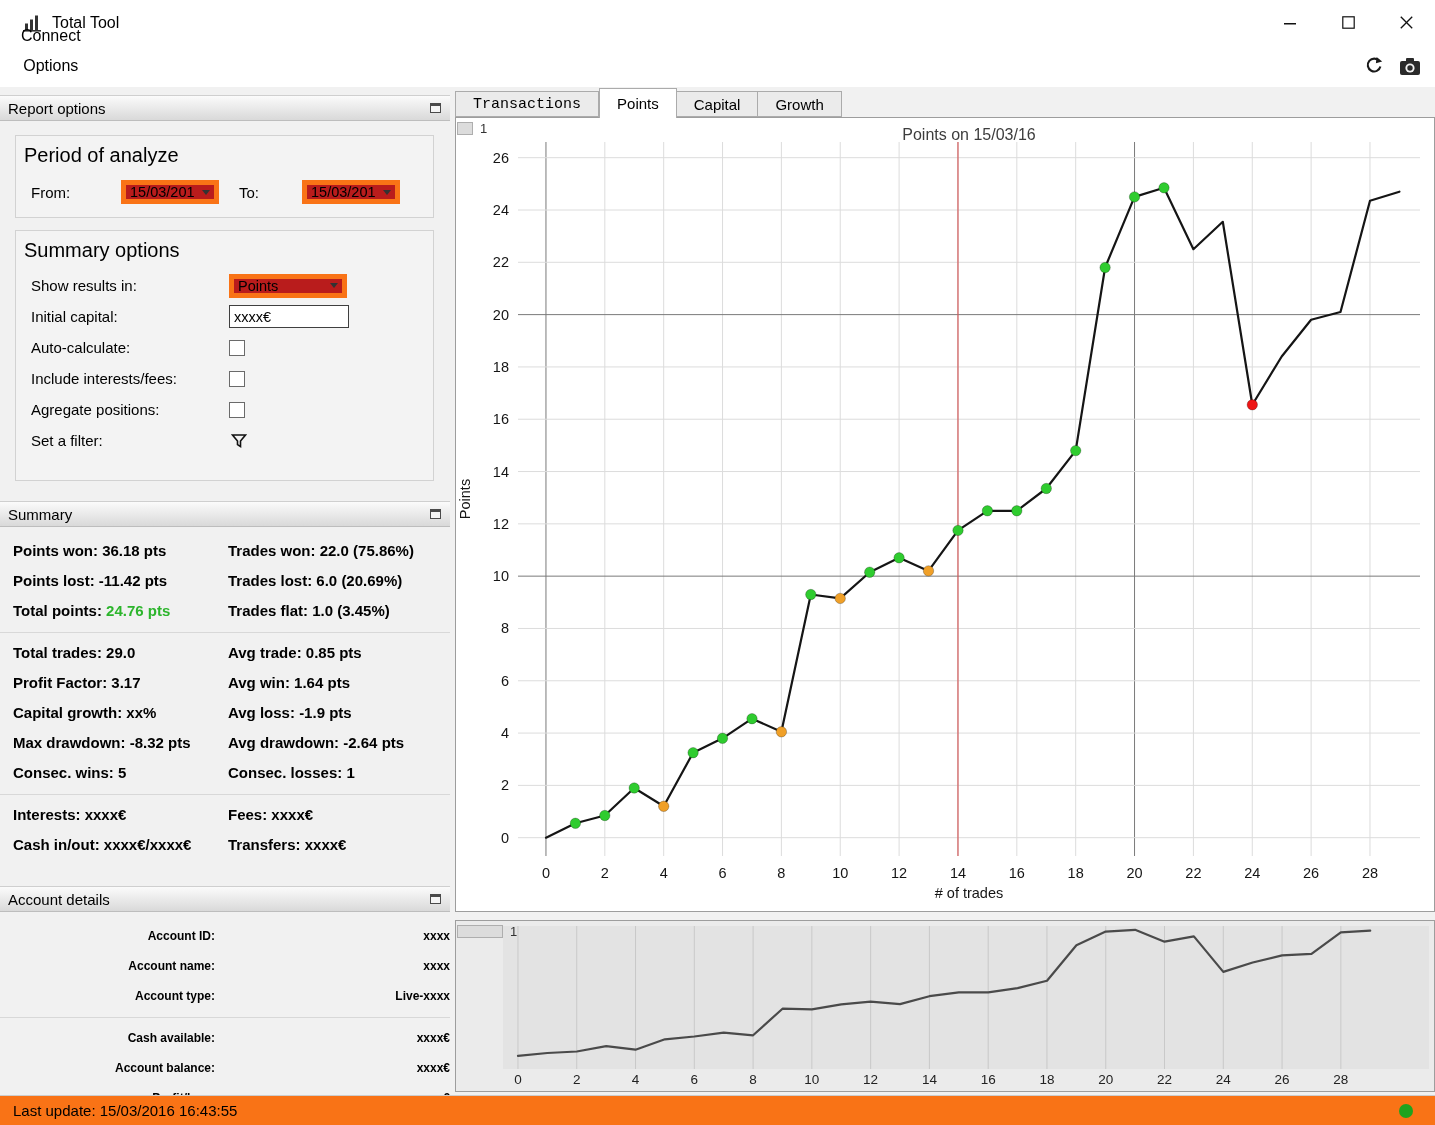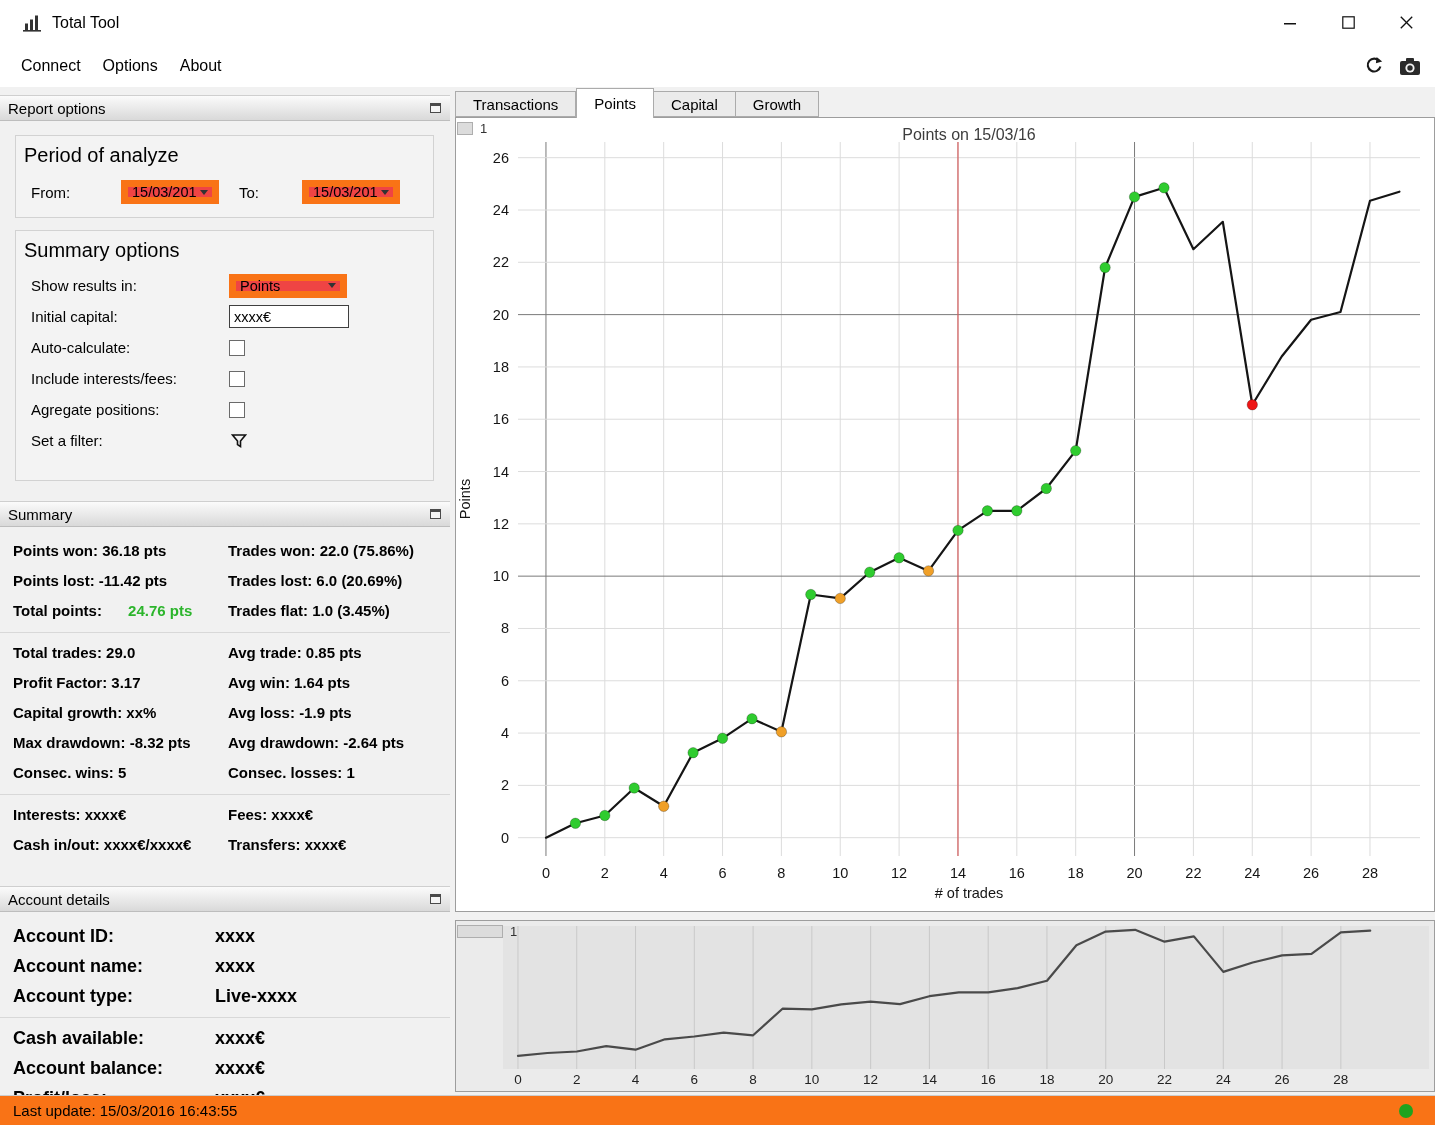--- a/index.html
+++ b/index.html
@@ -9,65 +9,65 @@
 
   
   .titlebar { position:absolute; top:0; left:0; right:0; height:45px; background:#fff; display:flex; align-items:center; }
   .app-icon { margin:0 10px 0 22px; display:flex; }
   .title-text { font-size:16px; }
   .win-controls { position:absolute; right:0; top:0; height:45px; display:flex; }
   .win-btn { width:58px; height:45px; display:flex; align-items:center; justify-content:center; cursor:default; }
 
   
   .menubar { position:absolute; top:45px; left:0; right:0; height:42px; background:#fff; display:flex; align-items:center; }
-  #menu-items { display:flex; align-items:center; padding-left:10px; }
+  #menu-items { display:flex; align-items:center; padding-left:10px;flex-direction:column; }
   .menu-item { font-size:16px; padding:6px 11px; cursor:default; }
   .menu-icons { position:absolute; right:12px; top:0; height:42px; display:flex; align-items:center; gap:10px; }
   .icon-btn { display:flex; align-items:center; justify-content:center; width:26px; height:26px; }
 
   
   .left-panel { position:absolute; top:87px; left:0; width:450px; bottom:30px; background:#f1f1f1; }
   .dock-header { height:26px; background:linear-gradient(#fbfbfb,#d9d9d9); border-top:1px solid #cfcfcf; border-bottom:1px solid #bdbdbd; font-size:15px; display:flex; align-items:center; padding:0 8px; position:relative; }
   .dock-header .float-btn { position:absolute; right:9px; top:7px; width:11px; height:10px; border:1px solid #4a4a4a; box-shadow:inset 0 2px 0 #4a4a4a; background:#f5f5f5; cursor:default; }
   .mt1 { margin-top:8px; }
 
   .groupbox { border:1px solid #d2d2d2; background:#f3f3f3; margin:14px 16px 0 15px; padding:6px 0 8px 0; }
   .group-title { font-size:20px; padding:2px 0 8px 8px; }
   .opt-row { display:flex; align-items:center; height:31px; padding-left:15px; }
   .opt-row .lbl { font-size:15px; width:198px; flex:0 0 198px; }
   .period-row { display:flex; align-items:center; height:34px; padding-left:15px; }
   .period-row .lbl { font-size:15px; width:90px; flex:0 0 90px; }
   .period-row .lbl.to { width:83px; flex:0 0 83px; padding-left:20px; }
 
-  .combo { display:inline-flex; align-items:center; height:24px; background:#ef4444; border:7px solid #f97316; position:relative; cursor:default; }
+  .combo { display:inline-flex; align-items:center; height:24px; background:#b91c1c; border:5px solid #f97316; position:relative; cursor:default; }
   .combo.date { width:98px; }
   .combo.wide { width:118px; }
   .combo-text { font-size:14.5px; padding-left:4px; white-space:nowrap; overflow:hidden; flex:1; }
   .combo-arrow { width:16px; height:100%; display:flex; align-items:center; justify-content:center; flex:0 0 16px; }
   .combo-arrow::after { content:""; border-left:4px solid transparent; border-right:4px solid transparent; border-top:5px solid #333; }
 
   .txt-input { width:120px; height:23px; border:1px solid #3f3f3f; background:#fff; font-family:"Liberation Sans",sans-serif; font-size:14.5px; padding:0 4px; }
   .checkbox { width:16px; height:16px; background:#fff; border:1px solid #6a6a6a; display:inline-block; cursor:default; }
   .filter-wrap { display:inline-flex; width:20px; justify-content:center; cursor:default; }
 
   
   .panel-body { padding:4px 0 6px 0;font-weight:bold; }
   .sum-group { display:grid; grid-template-columns:215px 1fr; padding:5px 0 6px 0; }
   .sum-group.sep { border-top:1px solid #d8d8d8; }
   .sum-cell { height:30px; line-height:30px; font-size:15px; padding-left:13px; white-space:nowrap; }
   .acc-group { display:grid; grid-template-columns:215px 1fr; padding:5px 0 6px 0; }
   .acc-group.sep { border-top:1px solid #d8d8d8; }
-  .acc-label, .acc-value { height:30px; line-height:30px; font-size:18px; white-space:nowrap; }
+  .acc-label, .acc-value { height:30px; line-height:30px; font-size:12px; white-space:nowrap;text-align:right; }
   .acc-label { padding-left:13px; }
 
   
   .right-panel { position:absolute; left:455px; top:87px; width:980px; height:1008px; }
   .tabbar { position:absolute; top:0; left:0; right:0; height:31px; display:flex; align-items:flex-end; z-index:2; }
   .tab { height:26px; margin-bottom:1px; padding:0 17px; display:flex; align-items:center; font-size:15px; background:#ebebeb; border:1px solid #ababab; border-left:none; cursor:default; }
-  .tab:first-child { border-left:1px solid #ababab; }
+  .tab:first-child { border-left:1px solid #ababab;font-family:Liberation Mono, monospace; }
   .tab.active { height:30px; margin-bottom:0; background:#fff; border-bottom:none; border-left:1px solid #ababab; position:relative; z-index:3; }
   .chart-box { position:absolute; top:30px; left:0; width:980px; height:795px; background:#fff; border:1px solid #9d9d9d; }
   .nav-box { position:absolute; top:833px; left:0; width:980px; height:172px; background:#ebebeb; border:1px solid #9d9d9d; }
   .chart-box svg, .nav-box svg { position:absolute; left:0; top:0; width:100%; height:100%; }
   .mini-scroll { position:absolute; left:1px; top:3px; display:flex; align-items:center; gap:7px; z-index:4; }
   .mini-track { height:13px; background:#dcdcdc; border:1px solid #aeaeae; }
   .mini-track.small { width:16px; }
   .mini-track.wide { width:46px; }
   .mini-lbl { font-size:13px; color:#333; }
 
@@ -202,21 +202,21 @@
     <div class="dock-header" style="margin-top:20px;text-align:right;">
       <span>Summary</span>
       <span class="float-btn"></span>
     </div>
     <div class="panel-body" id="summary-body">
         <div class="sum-group">
           <div class="sum-cell"><span>Points won: 36.18 pts</span></div>
           <div class="sum-cell"><span>Trades won: 22.0 (75.86%)</span></div>
           <div class="sum-cell"><span>Points lost: -11.42 pts</span></div>
           <div class="sum-cell"><span>Trades lost: 6.0 (20.69%)</span></div>
-          <div class="sum-cell"><span>Total points: </span><span style="color: rgb(44, 181, 44); margin-left: 22px;">24.76 pts</span></div>
+          <div class="sum-cell"><span>Total points: </span><span style="color: rgb(44, 181, 44);">24.76 pts</span></div>
           <div class="sum-cell"><span>Trades flat: 1.0 (3.45%)</span></div>
         </div>
         <div class="sum-group sep">
           <div class="sum-cell"><span>Total trades: 29.0</span></div>
           <div class="sum-cell"><span>Avg trade: 0.85 pts</span></div>
           <div class="sum-cell"><span>Profit Factor: 3.17</span></div>
           <div class="sum-cell"><span>Avg win: 1.64 pts</span></div>
           <div class="sum-cell"><span>Capital growth: xx%</span></div>
           <div class="sum-cell"><span>Avg loss: -1.9 pts</span></div>
           <div class="sum-cell"><span>Max drawdown: -8.32 pts</span></div>

